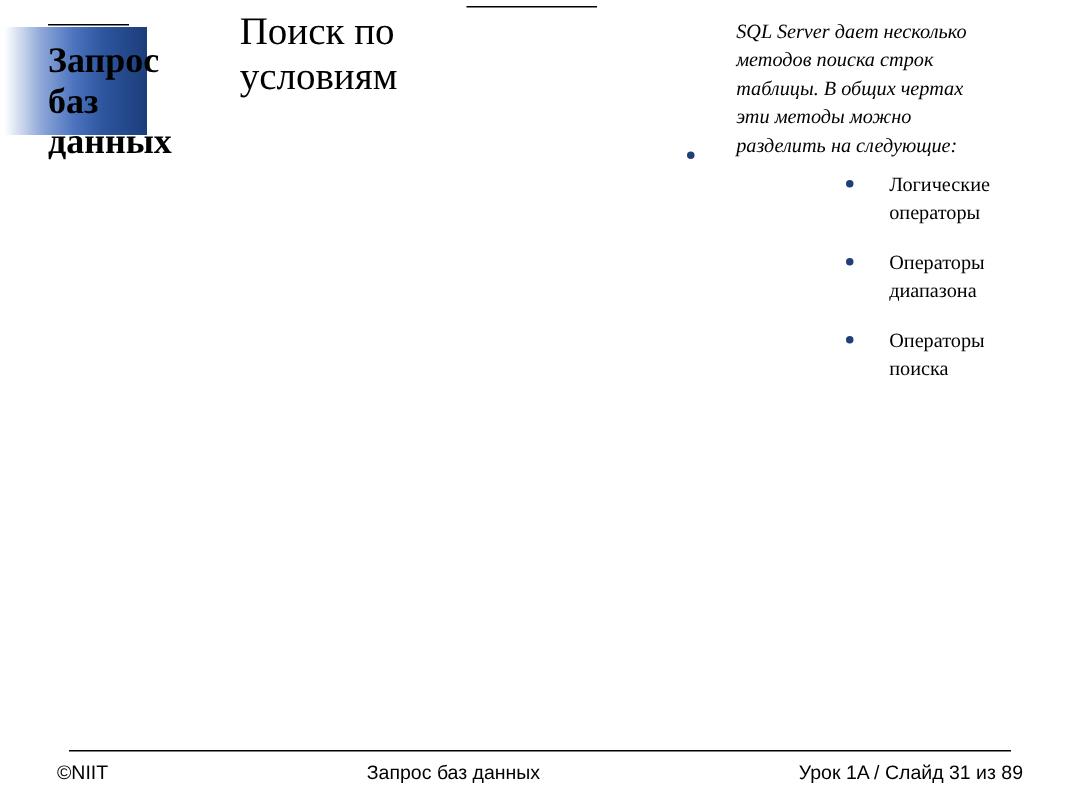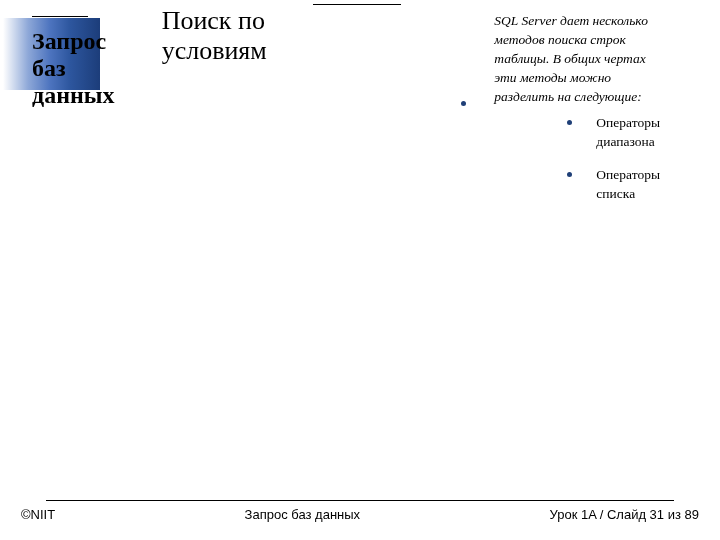--- a/index.html
+++ b/index.html
@@ -13,21 +13,21 @@
   .subtitle { font-size: 26px; font-weight: normal; }
   .subtitle-underline { margin: 4px 0 0 46px; height: 1px; background: #000; width: 640px; }
   .body { flex: 1; padding: 12px 60px 0 60px; font-size: 13.5px; line-height: 1.4; }
   .lvl1 { display: flex; align-items: flex-end; gap: 28px; margin-bottom: 8px; font-style: italic; }
   .bullet1 { width: 5px; height: 5px; background: #1f3f77; border-radius: 50%; margin-top: 6px; flex-shrink: 0; }
   .lvl2-list { margin: 6px 0 0 106px; }
   .lvl2 { display: flex; align-items: flex-start; gap: 24px; margin-bottom: 14px; }
   .bullet2 { width: 5px; height: 5px; background: #1f3f77; border-radius: 50%; margin-top: 6px; flex-shrink: 0; }
   .footer { position: absolute; left: 0; right: 0; bottom: 18px; }
   .footer-line { margin: 0 46px 6px 46px; height: 1px; background: #000; }
-  .footer-row { display: flex; justify-content: space-between; font-family: Arial, Helvetica, sans-serif; font-size: 13px; padding: 0 21px; }
+  .footer-row { display: flex; justify-content: space-between; font-family: Arial, Helvetica, sans-serif; font-size: 13px; padding: 0 38px; }
 </style>
 </head>
 <body>
 
 <div class="slide">
 
   <div class="header-band">
     <div class="band-top-line"></div>
     <div class="band-gradient"></div>
     <div class="header-title">Запрос баз данных</div>
@@ -39,25 +39,29 @@
   <div class="subtitle-underline"></div>
 
   <div class="body">
     <div class="lvl1">
       <span class="bullet1"></span>
       <span>SQL Server дает несколько методов поиска строк таблицы. В общих чертах эти методы можно разделить на следующие:</span>
     </div>
     <div class="lvl2-list">
       <div class="lvl2">
         <span class="bullet2"></span>
+        <span>Логические операторы</span>
+      </div>
+      <div class="lvl2">
+        <span class="bullet2"></span>
         <span>Операторы диапазона</span>
       </div>
       <div class="lvl2">
         <span class="bullet2"></span>
-        <span>Операторы списка</span>
+        <span>Операторы поиска</span>
       </div>
     </div>
   </div>
 
   <div class="footer">
     <div class="footer-line"></div>
     <div class="footer-row">
       <span>©NIIT</span>
       <span>Запрос баз данных</span>
       <span>Урок 1A / Слайд 31 из 89</span>

